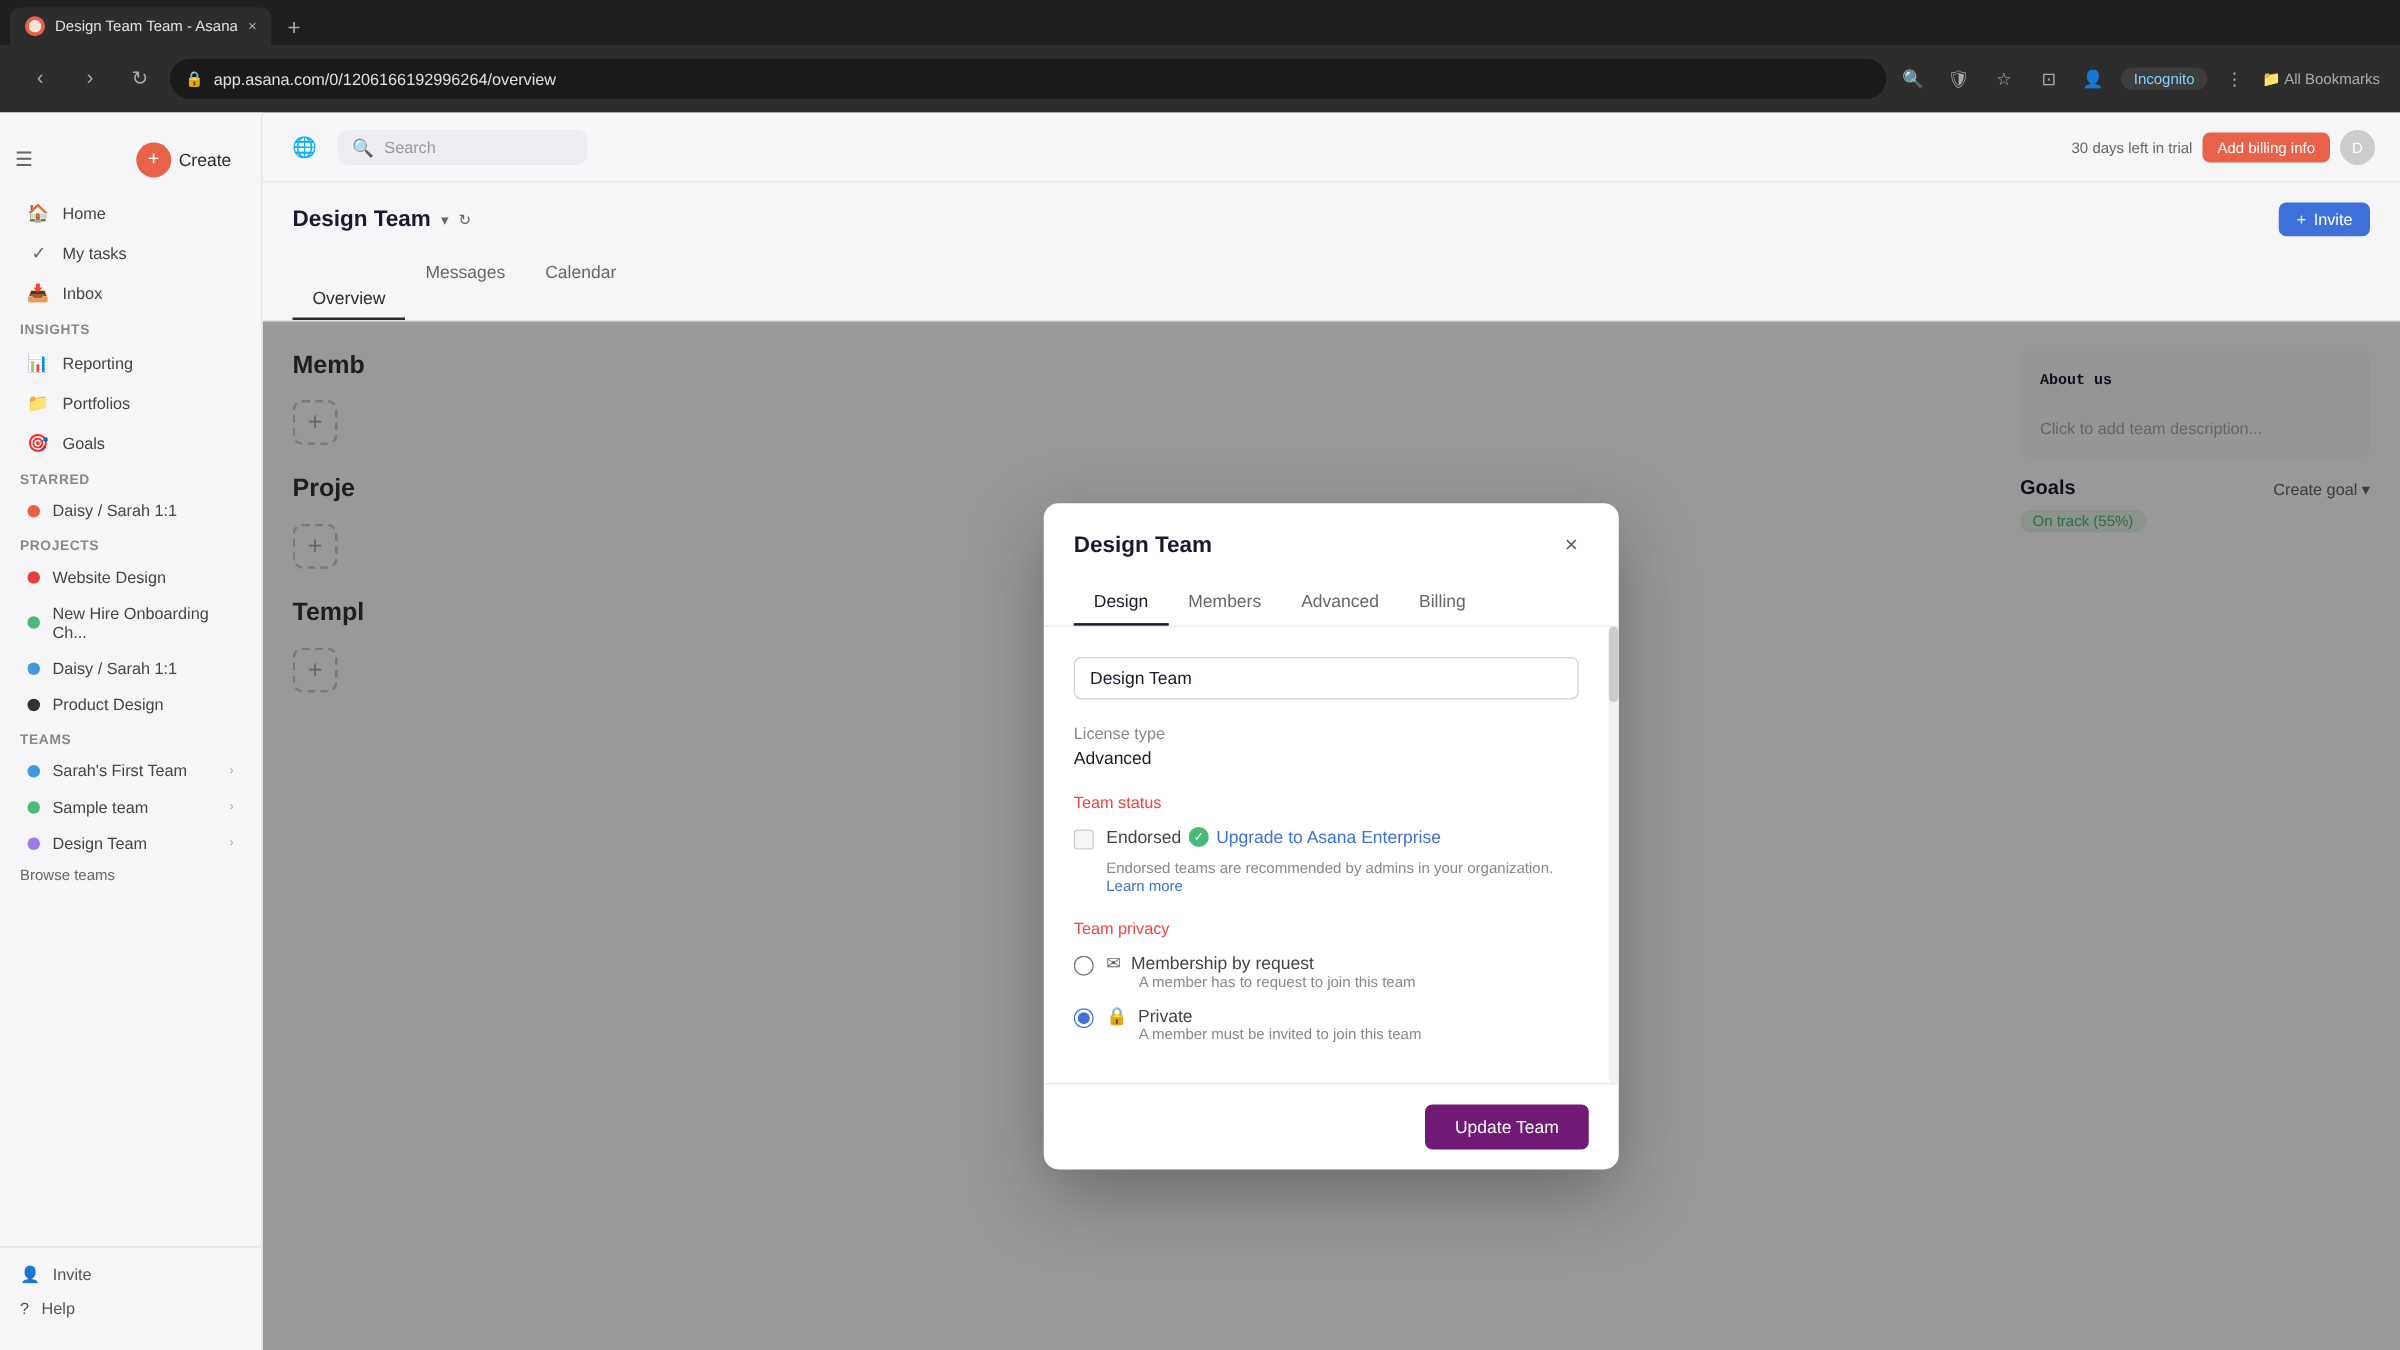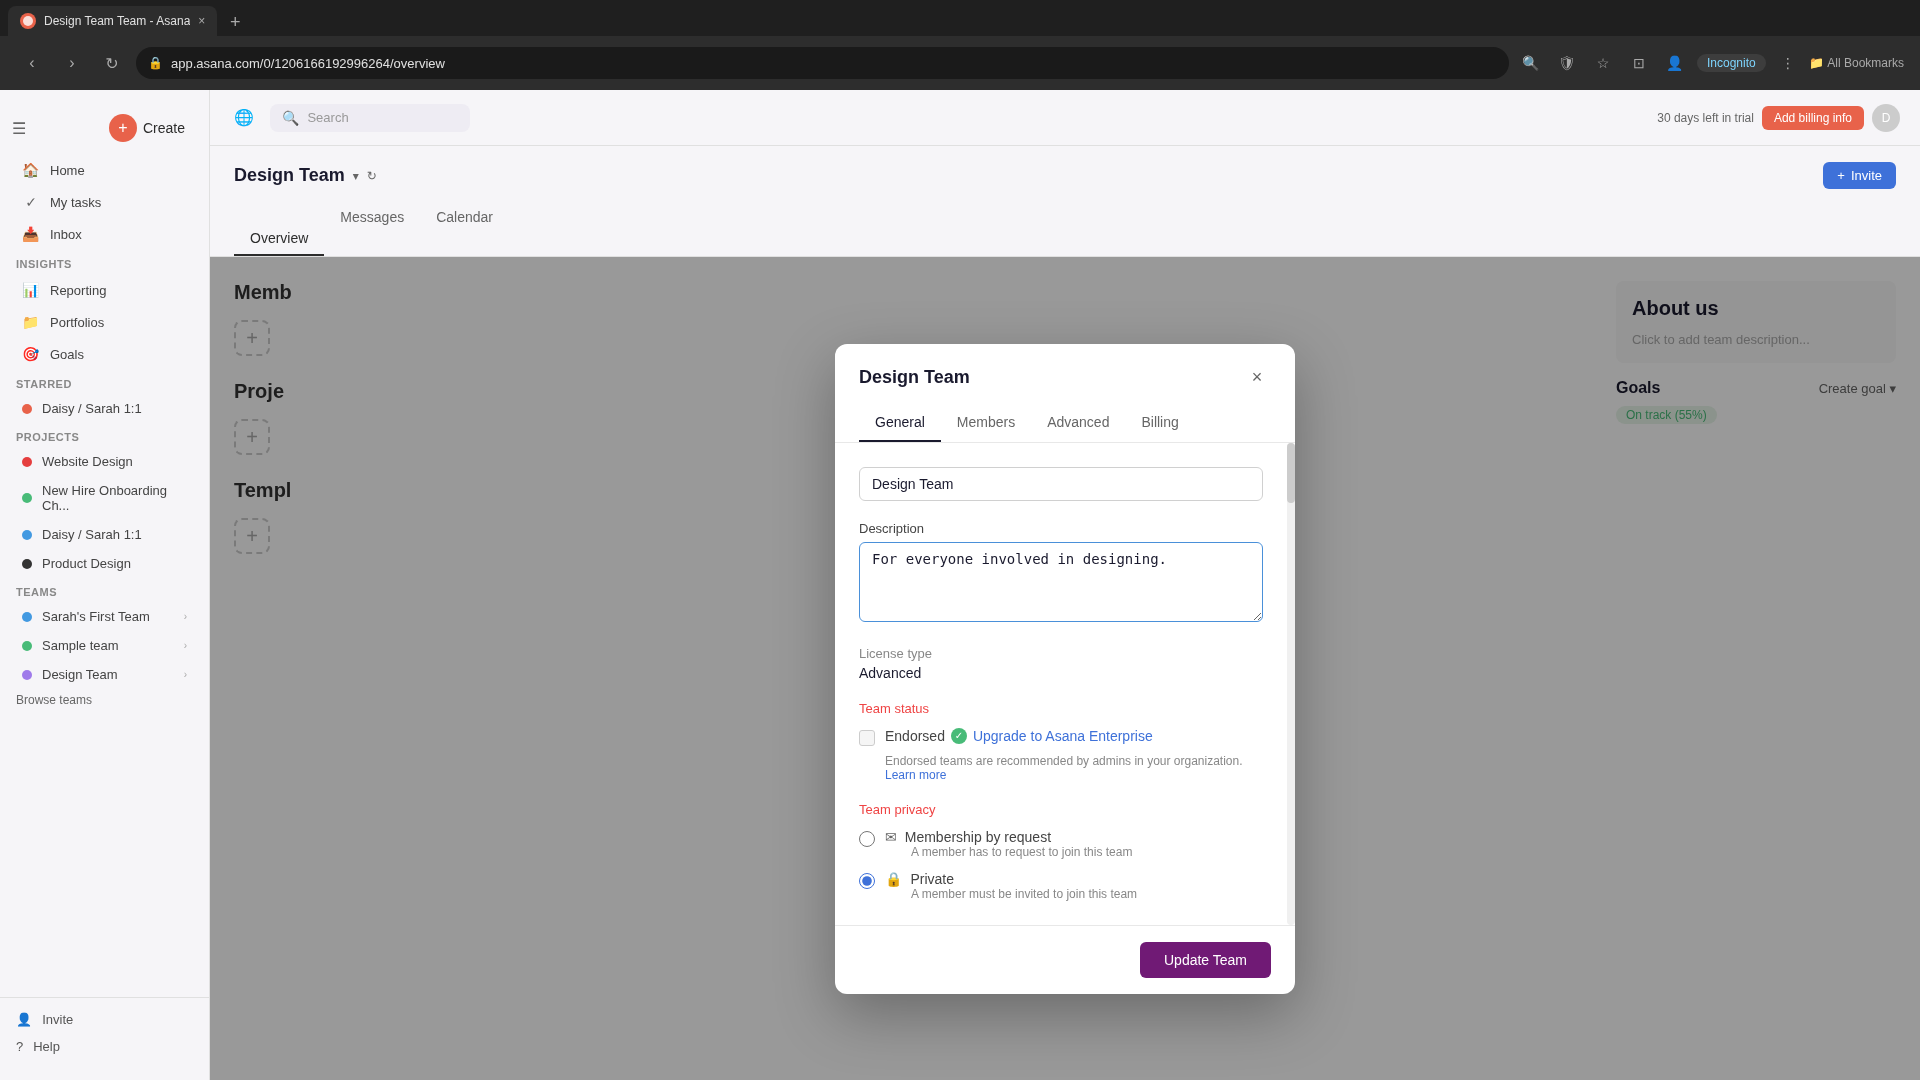--- a/index.html
+++ b/index.html
@@ -104,21 +104,21 @@
     .learn-more { color: #3e71d9; text-decoration: none; font-size: 12px; }
     .radio-option { display: flex; align-items: flex-start; gap: 10px; margin-bottom: 12px; }
     .radio-input { width: 16px; height: 16px; flex-shrink: 0; margin-top: 2px; accent-color: #3e71d9; }
     .radio-label { font-size: 14px; color: #444; display: flex; align-items: center; gap: 8px; }
     .radio-label-icon { font-size: 14px; color: #666; }
     .radio-desc { font-size: 12px; color: #888; margin-left: 26px; }
     .modal-footer { padding: 16px 24px; border-top: 1px solid #e8e8e8; display: flex; justify-content: flex-end; }
     .update-btn { background: #701a75; color: white; border: none; border-radius: 6px; padding: 10px 24px; font-size: 14px; font-weight: 500; cursor: pointer; }
     .sidebar-right { }
     .about-section { background: #f8f8f8; border-radius: 8px; padding: 16px; margin-bottom: 16px; }
-    .about-title { font-size: 20px; font-weight: 600; color: #1a1a2e; margin-bottom: 12px; }
+    .about-title { font-size: 12px; font-weight: 600; color: #1a1a2e; margin-bottom: 24px; font-family: Liberation Mono, monospace; }
     .about-placeholder { font-size: 13px; color: #aaa; cursor: pointer; }
     .goals-section { }
     .goals-header { display: flex; align-items: center; justify-content: space-between; margin-bottom: 8px; }
     .goals-title { font-size: 16px; font-weight: 600; color: #1a1a2e; }
     .create-goal-btn { font-size: 13px; color: #666; cursor: pointer; display: flex; align-items: center; gap: 4px; }
     .goals-empty { font-size: 13px; color: #888; }
     .on-track-badge { background: #e8f5e9; color: #48bb78; border-radius: 12px; padding: 2px 10px; font-size: 12px; }
     .scrollbar-track { position: absolute; right: 0; top: 0; bottom: 0; width: 8px; background: #f0f0f0; border-radius: 4px; }
     .scrollbar-thumb { position: absolute; right: 0; top: 0; width: 8px; height: 60px; background: #ccc; border-radius: 4px; }
 
@@ -328,37 +328,33 @@
       </div>
 
       <div class="overlay"></div>
 
       <div class="modal">
         <div class="modal-header">
           <span class="modal-title">Design Team</span>
           <div class="modal-close">×</div>
         </div>
         <div class="modal-tabs">
-          <div class="modal-tab active">General</div>
+          <div class="modal-tab active">Design</div>
           <div class="modal-tab">Members</div>
           <div class="modal-tab">Advanced</div>
           <div class="modal-tab">Billing</div>
         </div>
 
         <div style="display:flex; flex:1; overflow:hidden; position:relative;">
           <div class="modal-body" style="flex:1; overflow-y:auto; padding-right:20px;">
 
             <div style="margin-bottom: 20px; margin-top: 4px;">
               <input class="form-input" value="Design Team" style="border-color: rgb(208, 208, 208);">
             </div>
 
-            <div class="form-group">
-              <label class="form-label">Description</label>
-              <textarea class="form-textarea" style="height: 70px; border-color: rgb(74, 144, 217);">For everyone involved in designing.</textarea>
-            </div>
 
             <div class="license-section">
               <div class="license-label">License type</div>
               <div class="license-value">Advanced</div>
             </div>
 
             <div style="margin-bottom:20px;">
               <div class="section-title">Team status</div>
               <div class="endorsed-row">
                 <div class="checkbox-disabled"></div>

